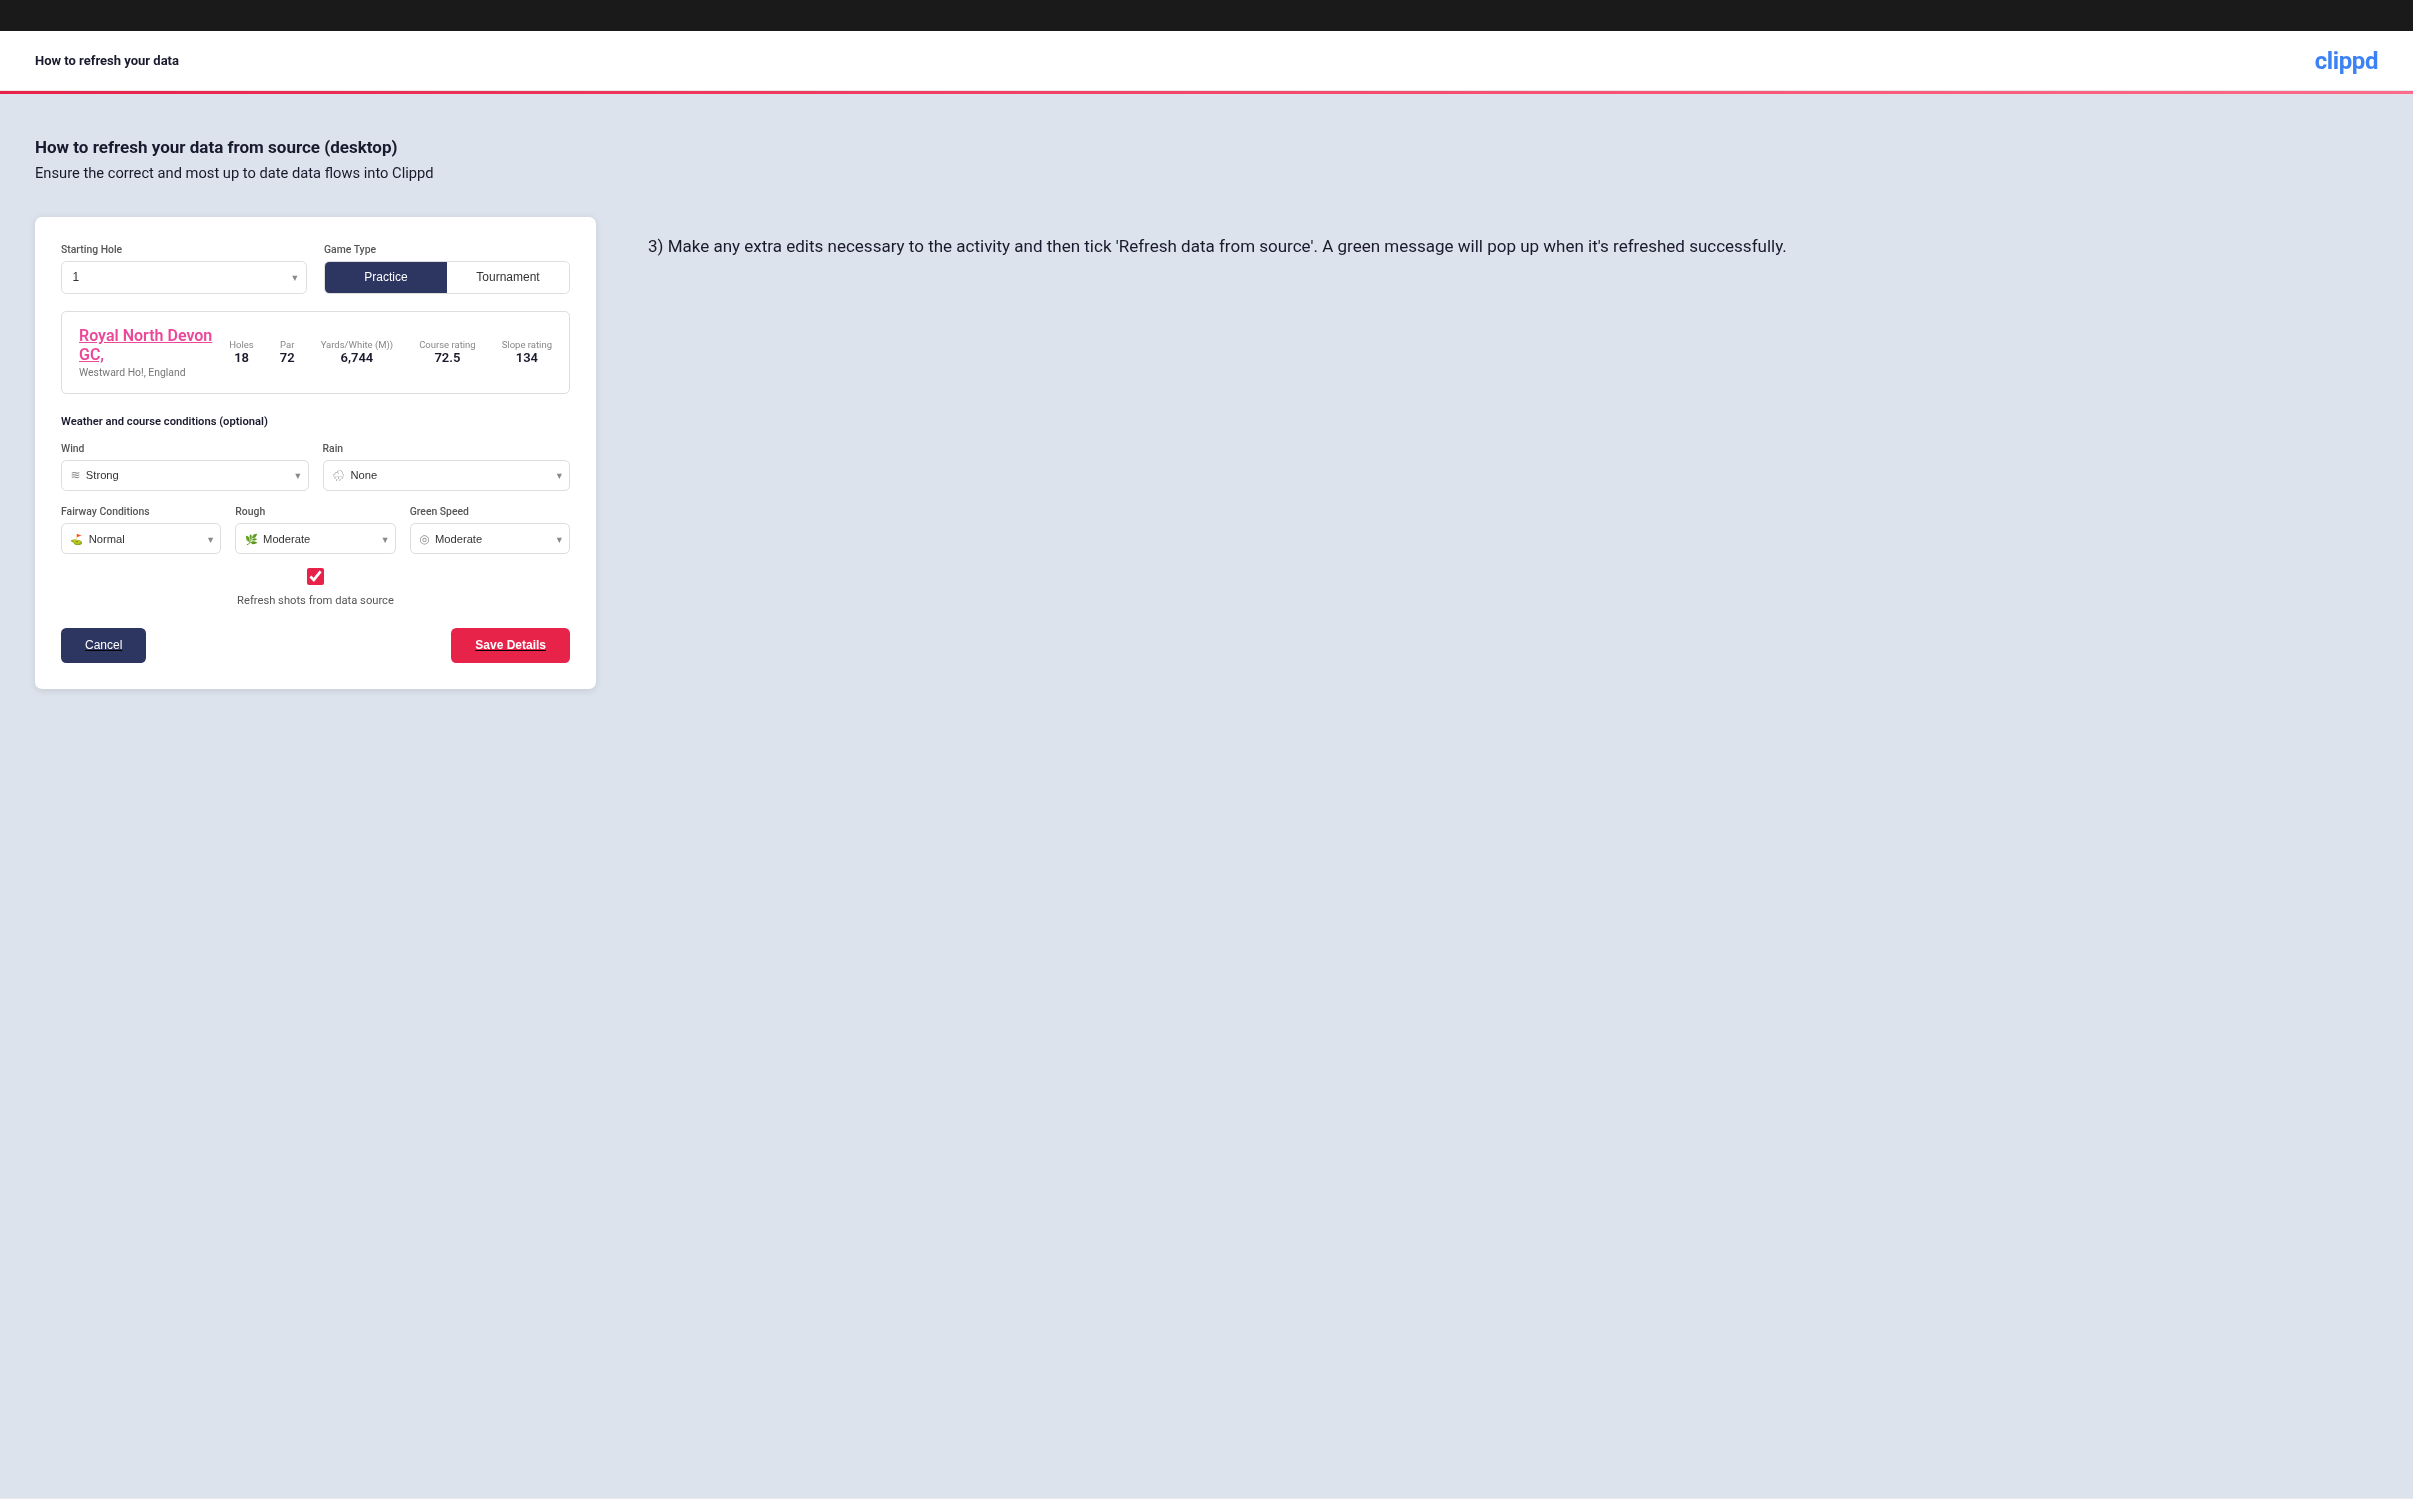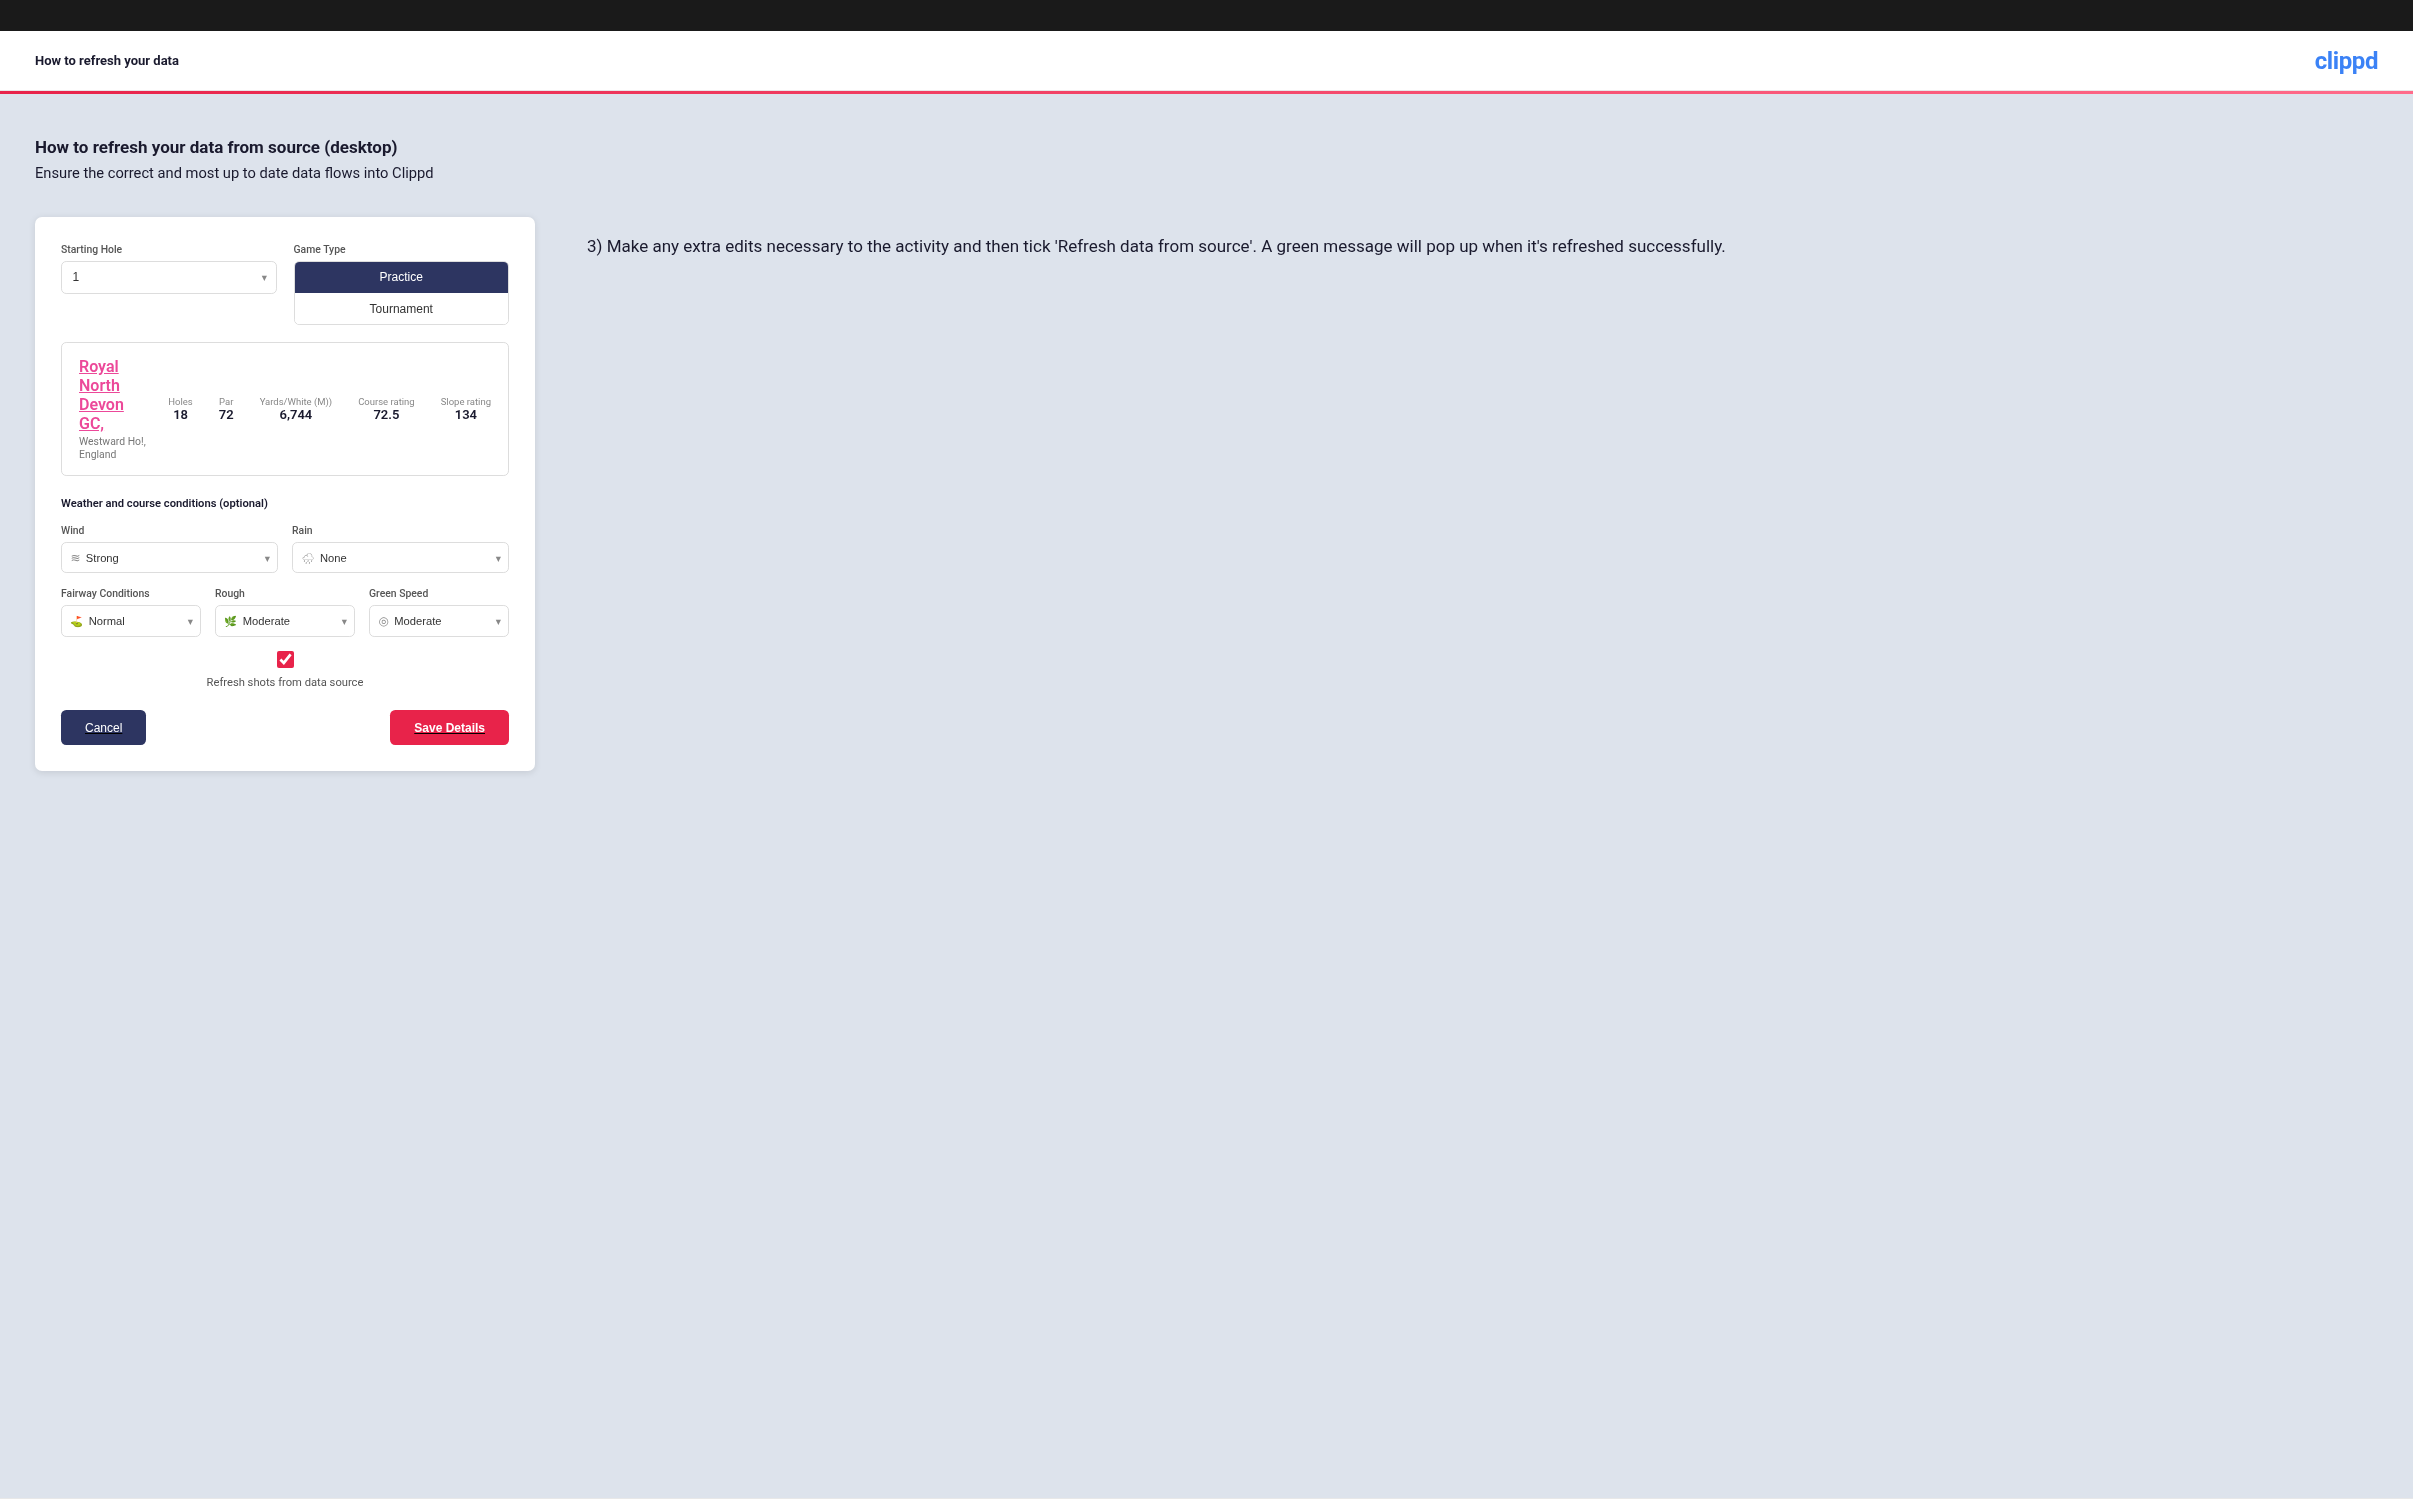--- a/index.html
+++ b/index.html
@@ -65,21 +65,21 @@
     .content-area {
       display: flex;
       gap: 52px;
       align-items: flex-start;
     }
 
     .form-card {
       background: #ffffff;
       border-radius: 7px;
       padding: 26px;
-      width: 500px;
+      width: 561px;
       flex-shrink: 0;
       box-shadow: 0 1.7px 7px rgba(0,0,0,0.1);
     }
 
     .form-row {
       display: flex;
       gap: 17px;
       margin-bottom: 17px;
     }
 
@@ -126,21 +126,20 @@
 
     .game-type-group {
       flex: 1;
     }
 
     .game-type-buttons {
       display: flex;
       border: 0.9px solid #ddd;
       border-radius: 5.2px;
       overflow: hidden;
-      flex-direction: column;
     }
 
     .game-type-btn {
       flex: 1;
       padding: 8.6px;
       border: none;
       cursor: pointer;
       font-size: 12px;
       font-weight: 500;
       transition: all 0.2s;

